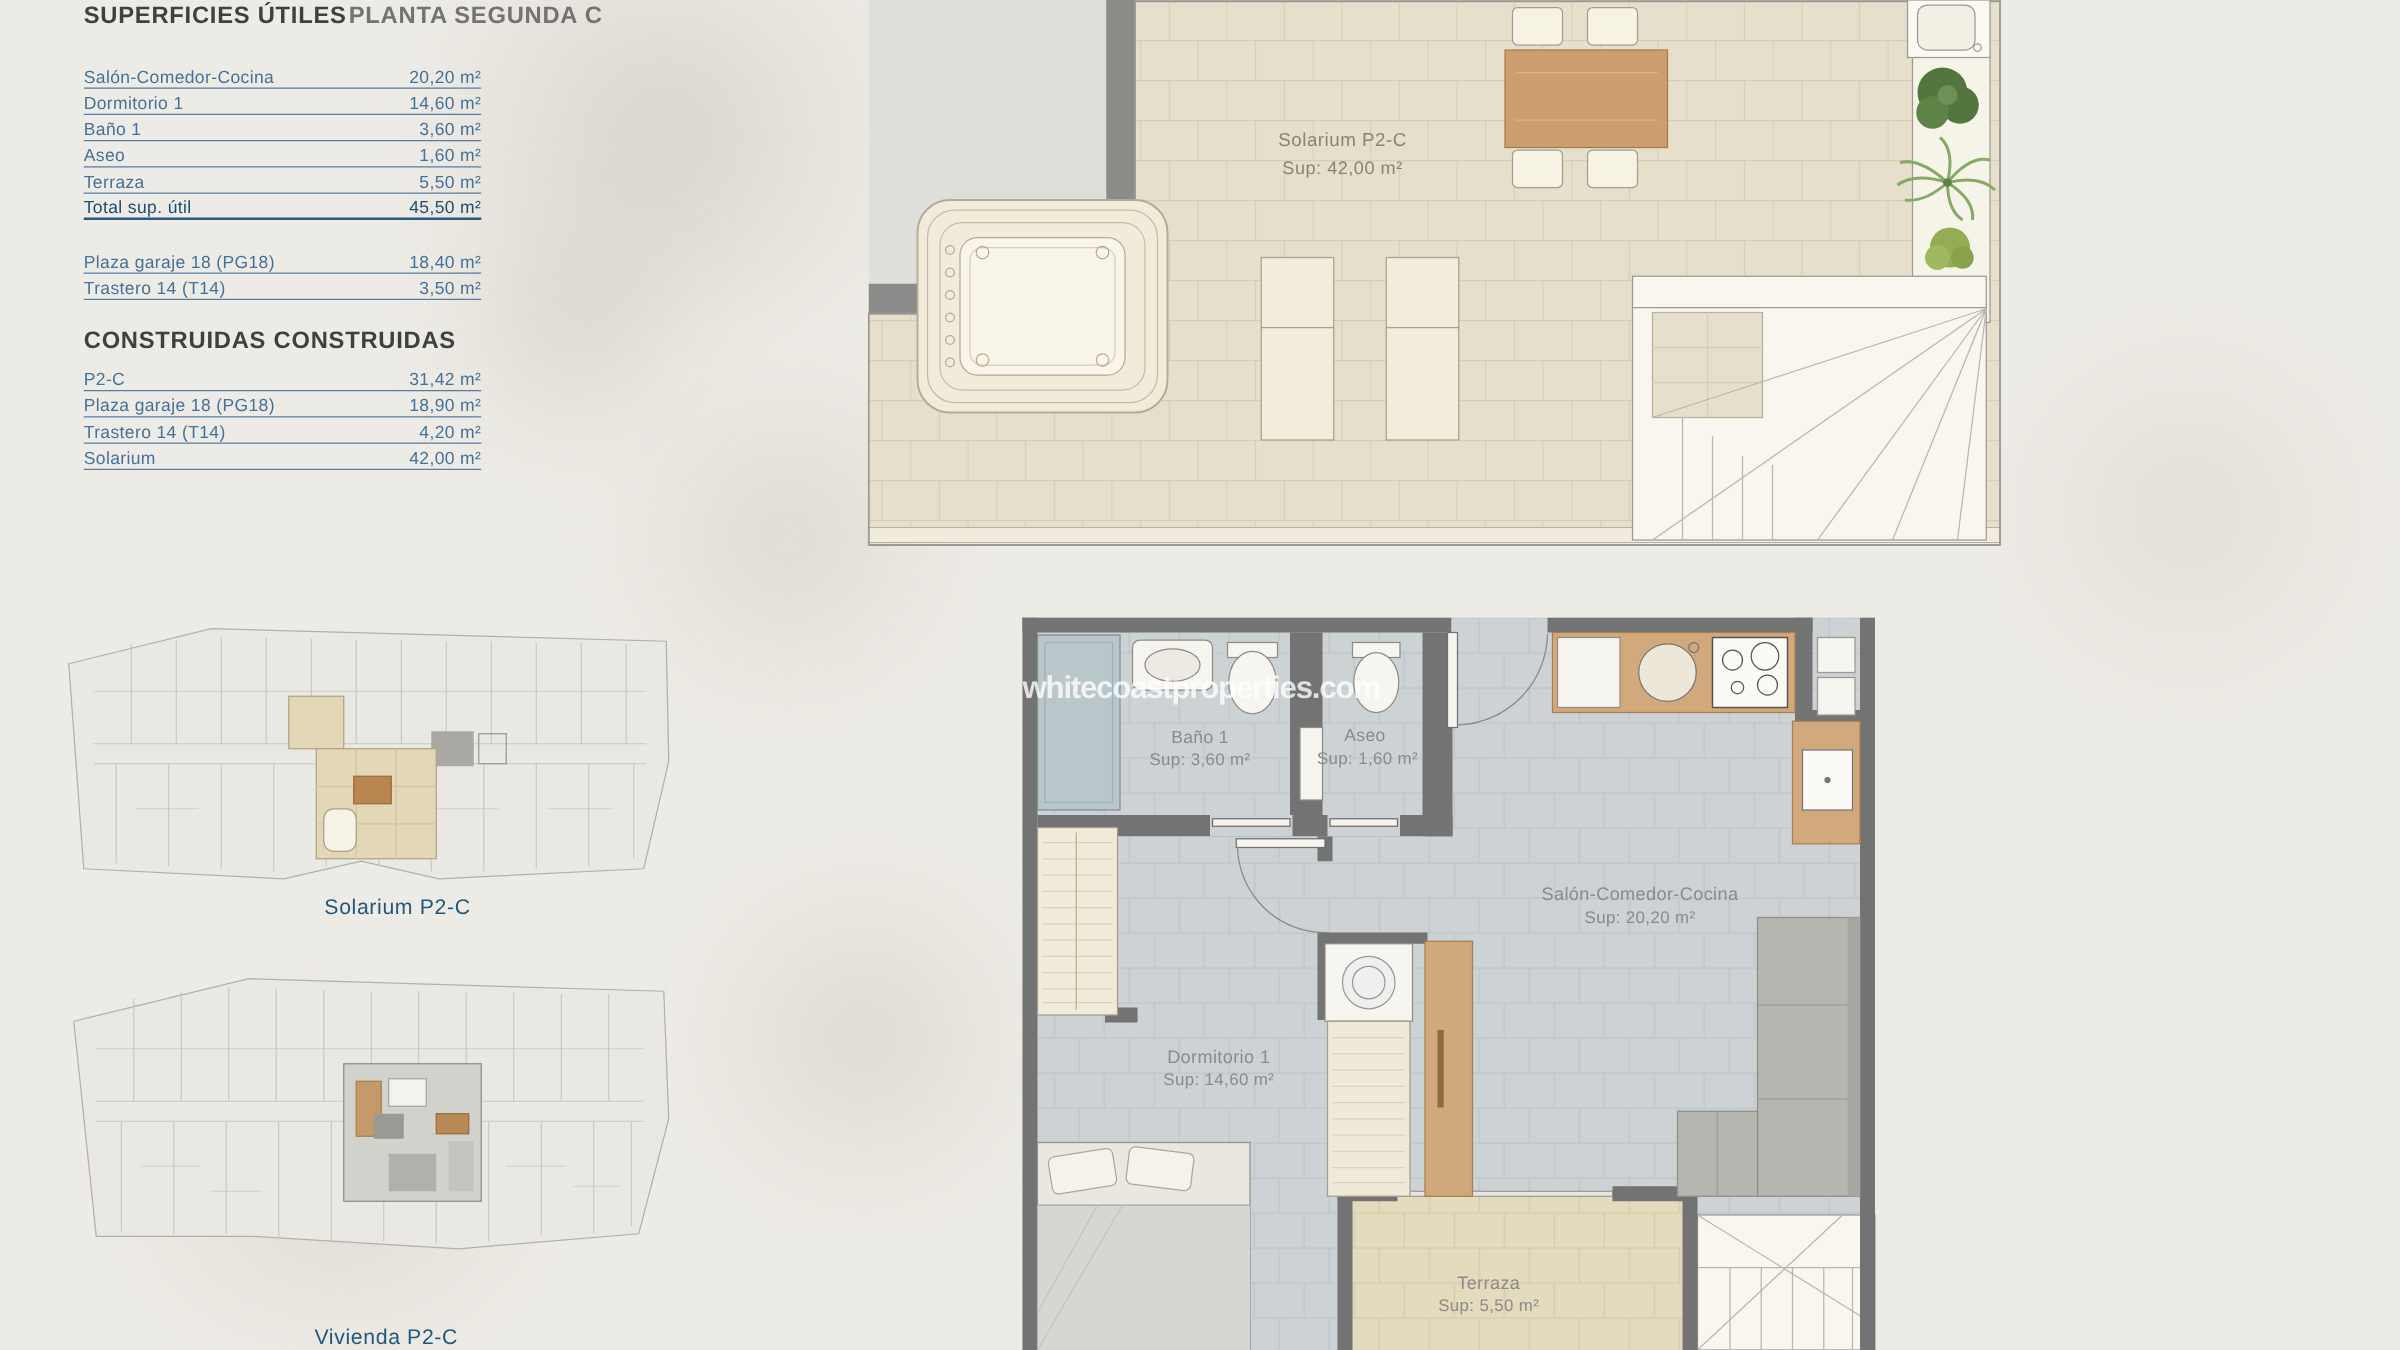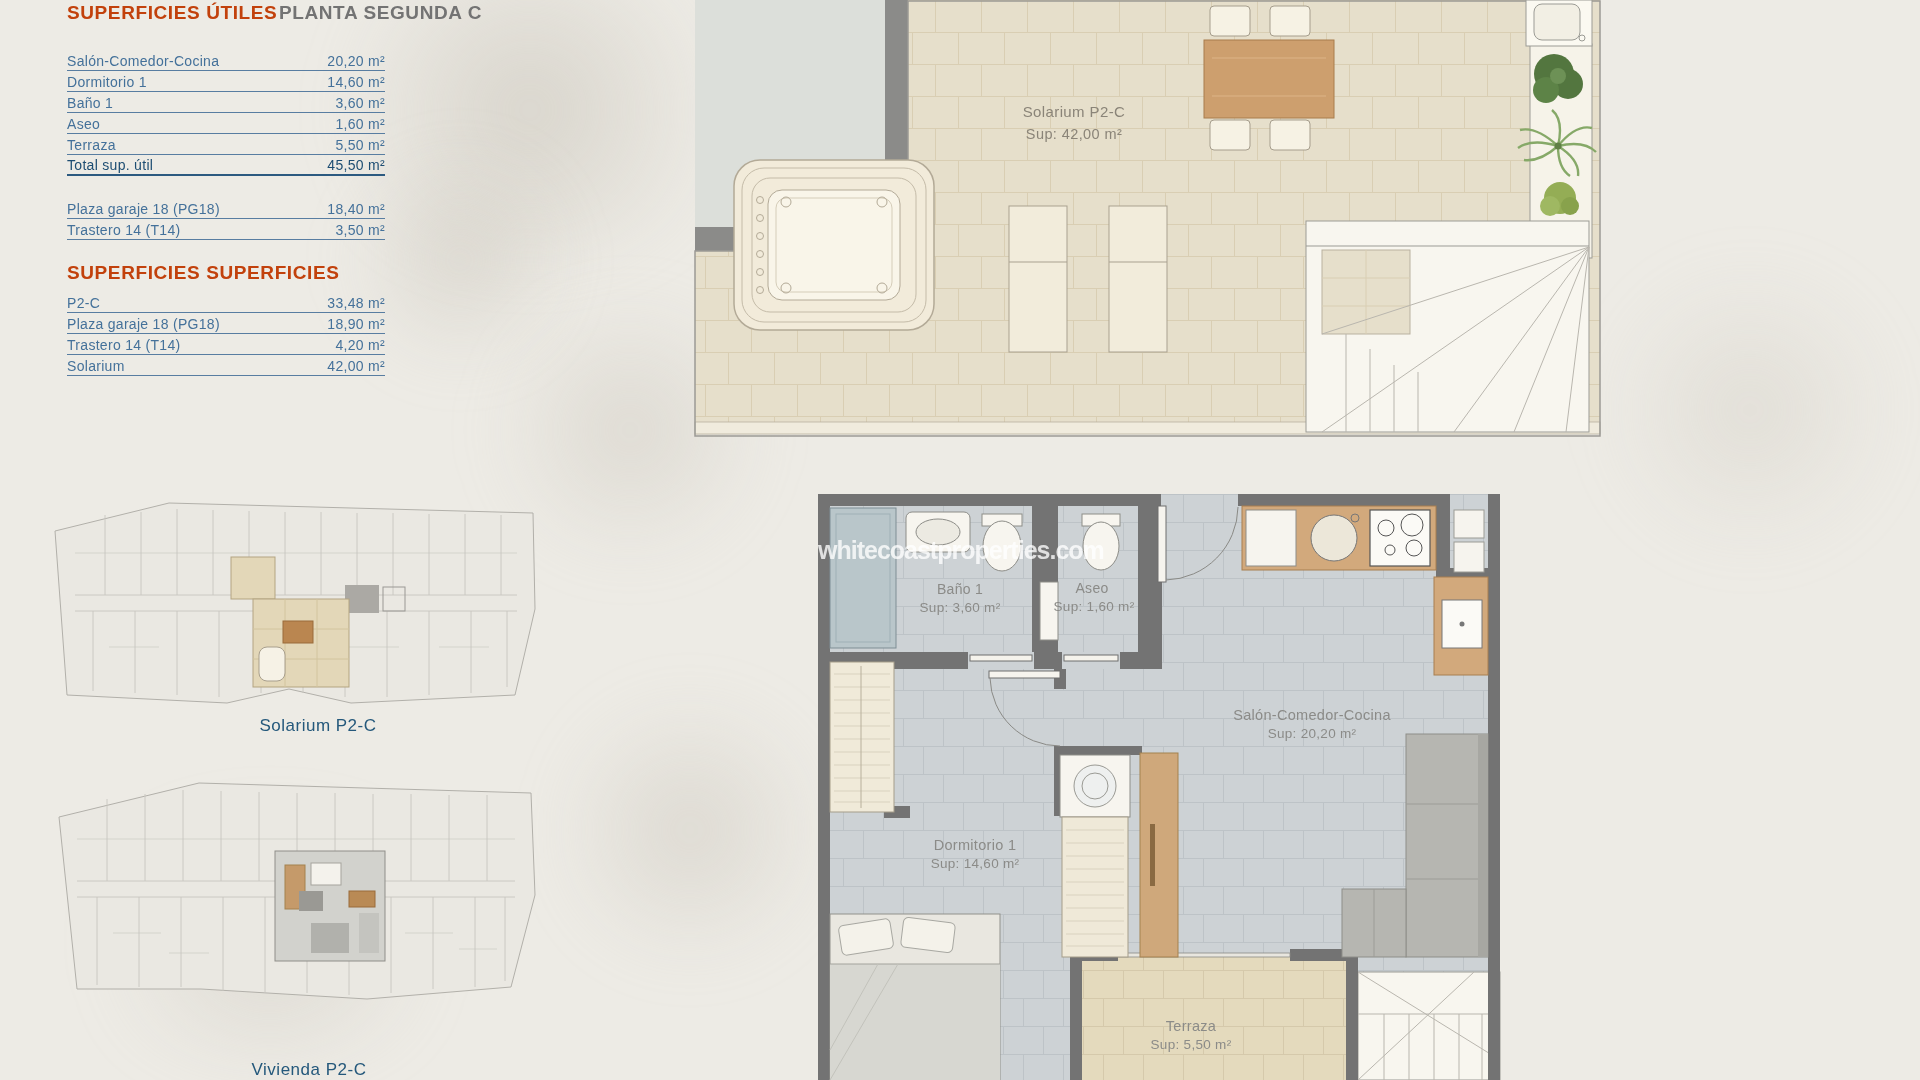--- a/index.html
+++ b/index.html
@@ -11,21 +11,21 @@
   .b1{left:300px;top:-40px;width:460px;height:300px;background:radial-gradient(circle,rgba(199,194,183,.55),rgba(199,194,183,0) 70%);}
   .b2{left:480px;top:300px;width:300px;height:260px;background:radial-gradient(circle,rgba(203,198,188,.45),rgba(203,198,188,0) 70%);}
   .b3{left:60px;top:820px;width:420px;height:240px;background:radial-gradient(circle,rgba(201,196,186,.4),rgba(201,196,186,0) 70%);}
   .b4{left:560px;top:680px;width:260px;height:300px;background:radial-gradient(circle,rgba(201,196,186,.45),rgba(201,196,186,0) 70%);}
   .b5{left:1600px;top:260px;width:300px;height:300px;background:radial-gradient(circle,rgba(205,200,190,.35),rgba(205,200,190,0) 70%);}
   .b6{left:340px;top:150px;width:240px;height:220px;background:radial-gradient(circle,rgba(196,191,180,.4),rgba(196,191,180,0) 70%);}
 
   
   .tables{position:absolute;left:67px;top:2px;width:318px;color:#44719a;}
   .t-head{position:relative;height:22px;white-space:nowrap;}
-  .t-title{font-size:19px;font-weight:bold;color:#c2410c;letter-spacing:.6px;}
+  .t-title{font-size:19px;font-weight:bold;color:#404040;letter-spacing:.6px;}
   .t-floor{position:absolute;left:212px;top:0;font-size:19px;font-weight:bold;color:#737373;letter-spacing:.6px;}
   .rows{margin-top:26px;}
   .annex{margin-top:22px;}
   .sec2-title{margin-top:22px;}
   .rows2{margin-top:8px;}
   .trow{
     height:21px;display:flex;justify-content:space-between;align-items:flex-end;
     border-bottom:1px solid #587da1;font-size:14px;letter-spacing:.3px;padding-bottom:1px;
     box-sizing:border-box;
   }
@@ -92,26 +92,26 @@
     <div class="trow">
       <span class="tl">Plaza garaje 18 (PG18)</span>
       <span class="tv">18,40 m²</span>
     </div>
     <div class="trow">
       <span class="tl">Trastero 14 (T14)</span>
       <span class="tv">3,50 m²</span>
     </div>
   </div>
 
-  <div class="sec2-title t-title">SUPERFICIES SUPERFICIES</div>
+  <div class="sec2-title t-title">CONSTRUIDAS CONSTRUIDAS</div>
 
   <div class="rows2">
     <div class="trow">
       <span class="tl">P2-C</span>
-      <span class="tv">33,48 m²</span>
+      <span class="tv">31,42 m²</span>
     </div>
     <div class="trow">
       <span class="tl">Plaza garaje 18 (PG18)</span>
       <span class="tv">18,90 m²</span>
     </div>
     <div class="trow">
       <span class="tl">Trastero 14 (T14)</span>
       <span class="tv">4,20 m²</span>
     </div>
     <div class="trow">

